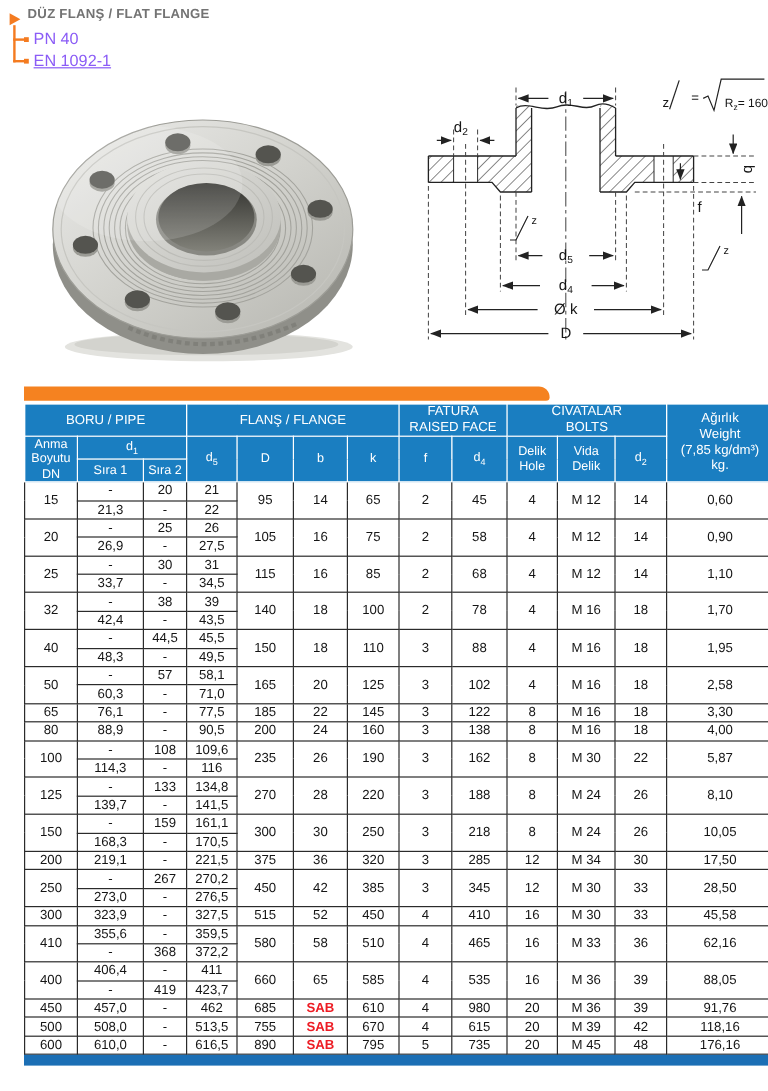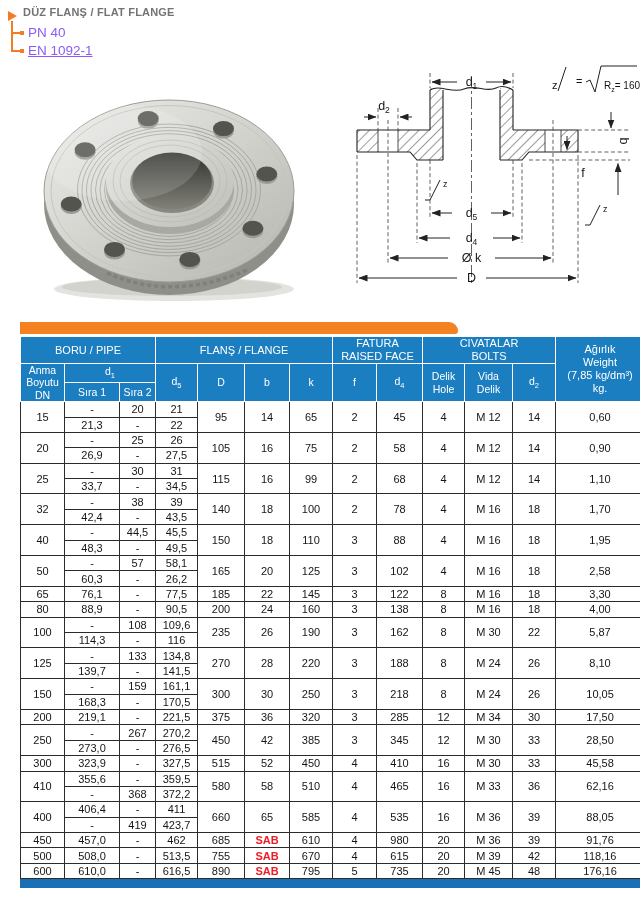--- a/index.html
+++ b/index.html
@@ -320,21 +320,21 @@
             <td>-</td>
             <td>27,5</td>
           </tr>
           <tr>
             <td rowspan="2">25</td>
             <td>-</td>
             <td>30</td>
             <td>31</td>
             <td rowspan="2">115</td>
             <td rowspan="2">16</td>
-            <td rowspan="2">99</td>
+            <td rowspan="2">85</td>
             <td rowspan="2">2</td>
             <td rowspan="2">68</td>
             <td rowspan="2">4</td>
             <td rowspan="2">M 12</td>
             <td rowspan="2">14</td>
             <td rowspan="2">1,10</td>
           </tr>
           <tr>
             <td>33,7</td>
             <td>-</td>
@@ -391,21 +391,21 @@
             <td rowspan="2">3</td>
             <td rowspan="2">102</td>
             <td rowspan="2">4</td>
             <td rowspan="2">M 16</td>
             <td rowspan="2">18</td>
             <td rowspan="2">2,58</td>
           </tr>
           <tr>
             <td>60,3</td>
             <td>-</td>
-            <td>26,2</td>
+            <td>71,0</td>
           </tr>
           <tr>
             <td>65</td>
             <td>76,1</td>
             <td>-</td>
             <td>77,5</td>
             <td>185</td>
             <td>22</td>
             <td>145</td>
             <td>3</td>

